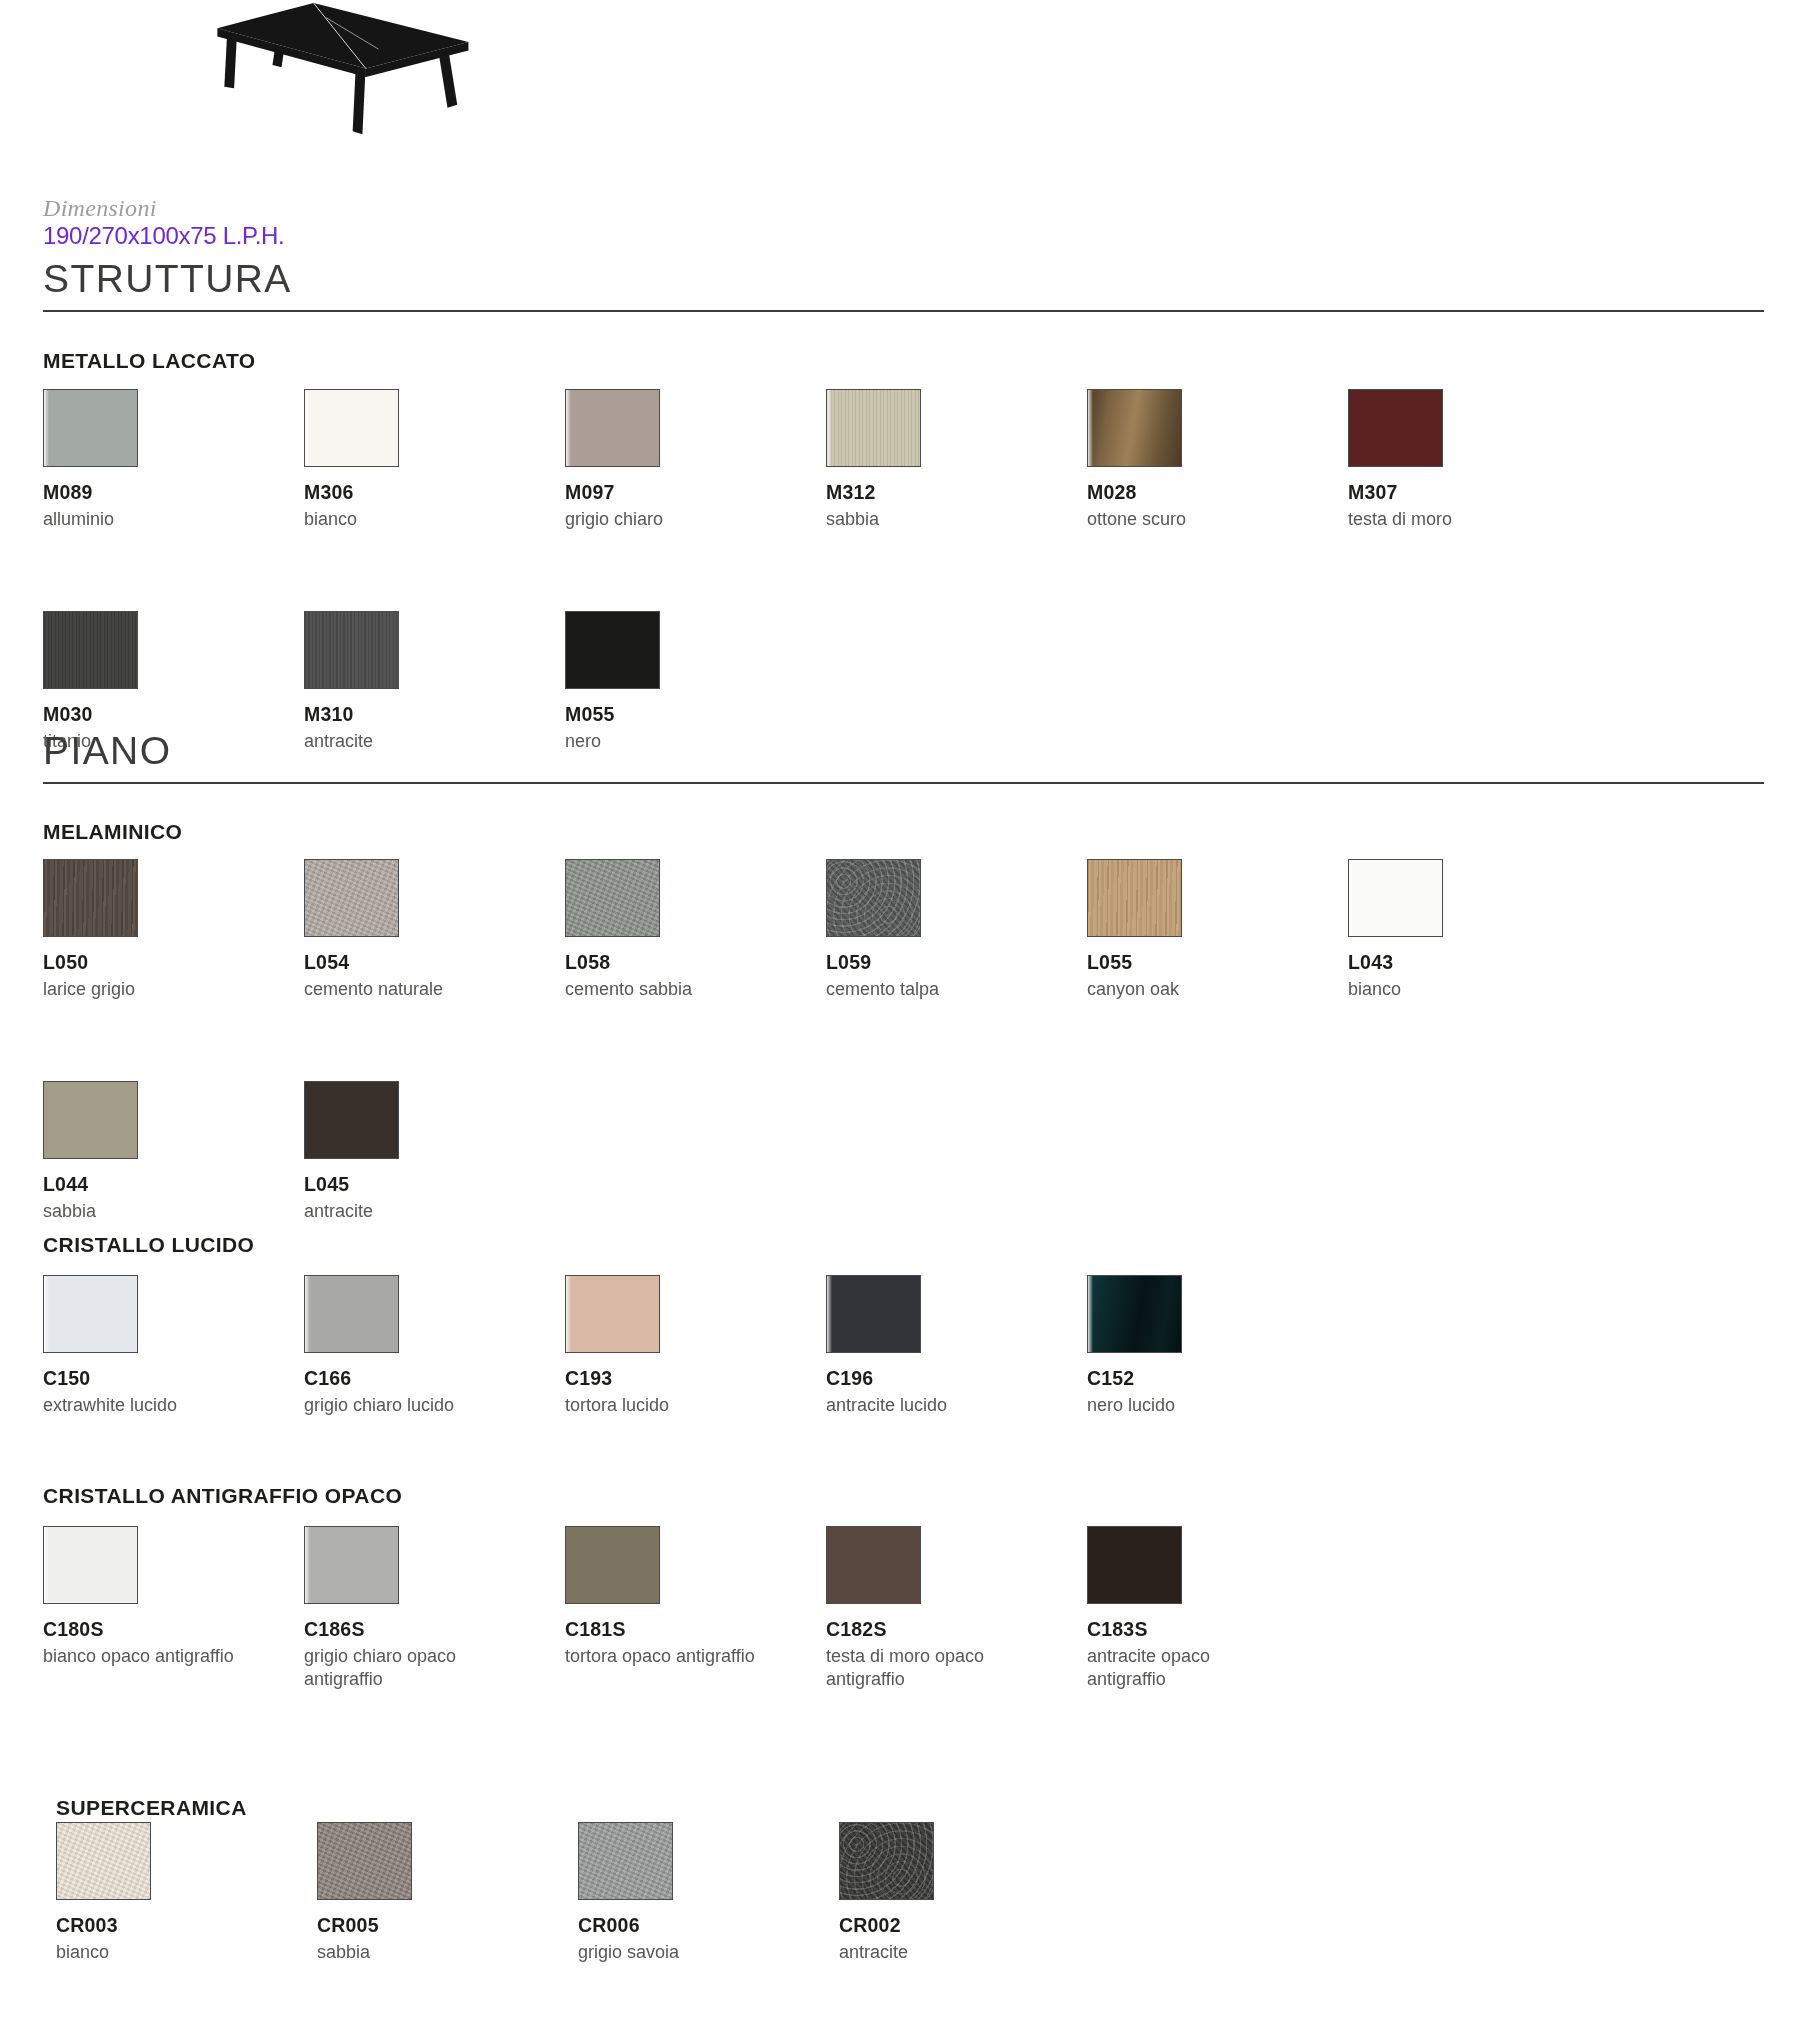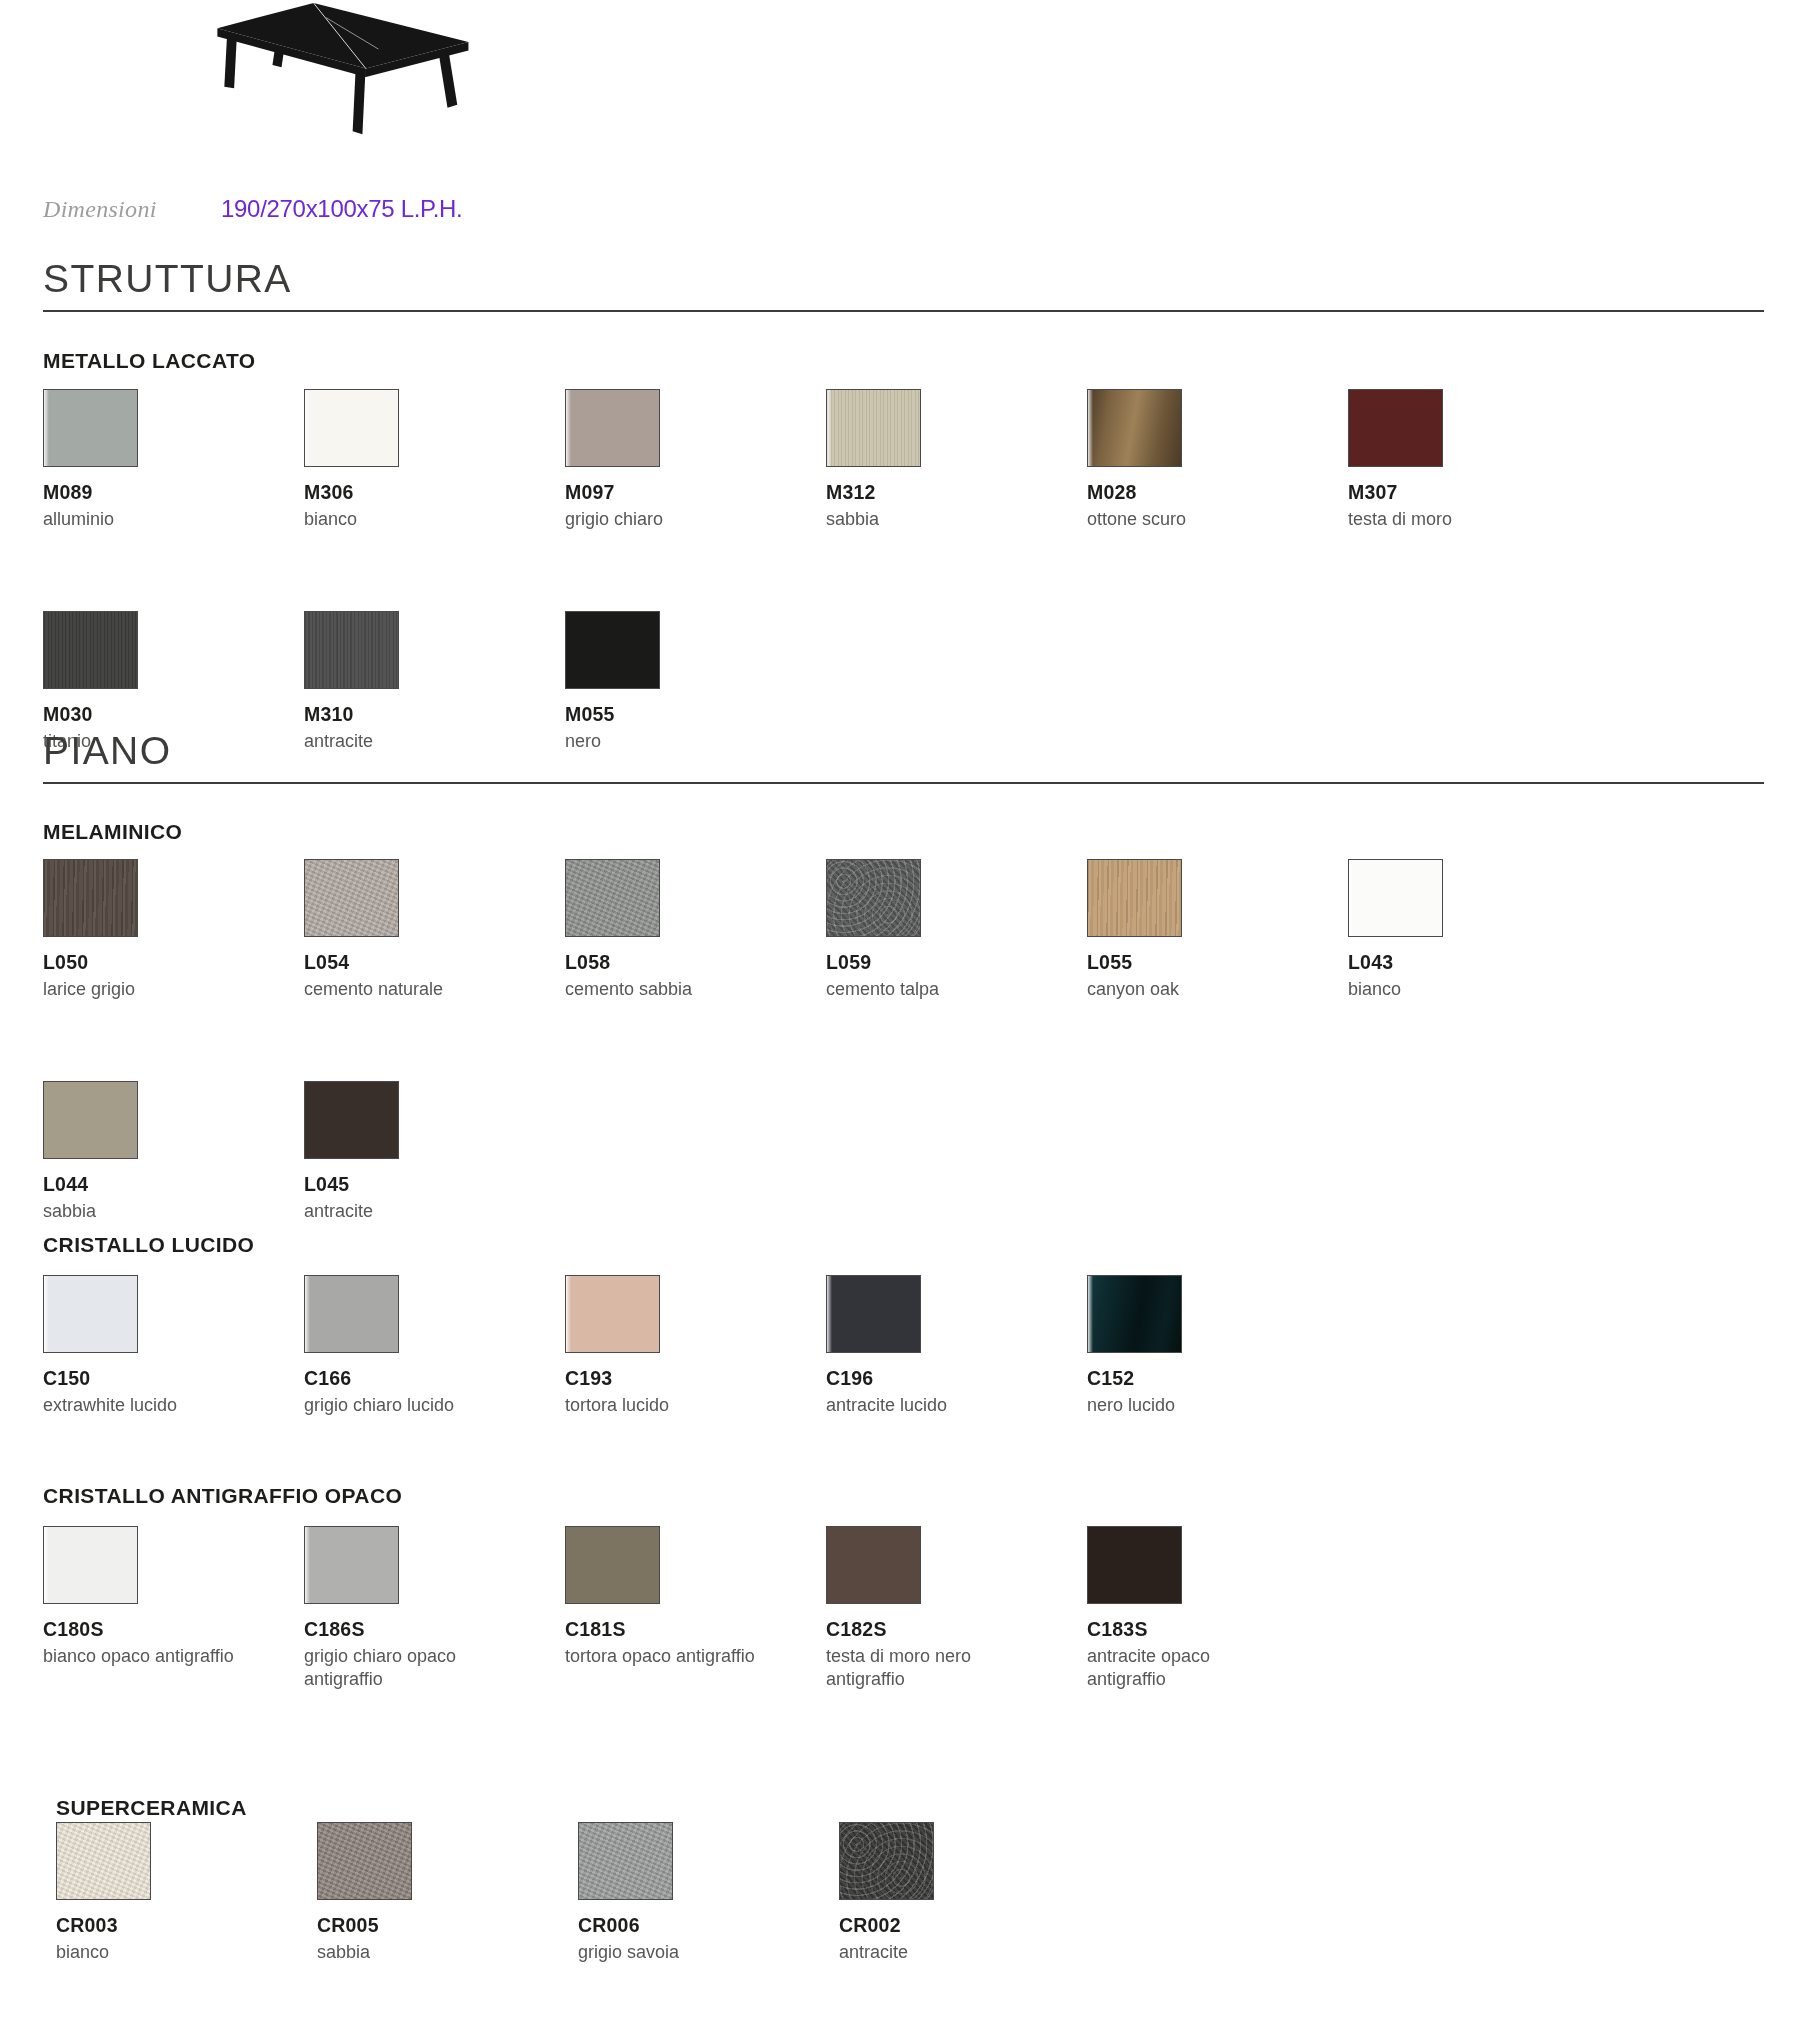--- a/index.html
+++ b/index.html
@@ -28,20 +28,21 @@
   }
   .product-figure svg { display: block; width: 100%; height: 100%; }
 
   
   .dims-row {
     position: absolute;
     left: 43px;
     top: 195px;
     display: flex;
     align-items: baseline;
+    flex-direction: column;
   }
   .dims-label {
     width: 178px;
     font-family: "Liberation Serif", serif;
     font-style: italic;
     font-size: 24px;
     color: #9d9d9d;
     letter-spacing: 0.3px;
   }
   .dims-value {
@@ -358,21 +359,21 @@
         <div class="sw-name">grigio chiaro opaco antigraffio</div>
       </div>
       <div class="swatch-cell">
         <div class="sw" style="background: rgb(125, 115, 97);"></div>
         <div class="sw-code">C181S</div>
         <div class="sw-name">tortora opaco antigraffio</div>
       </div>
       <div class="swatch-cell">
         <div class="sw" style="background: rgb(88, 72, 64);"></div>
         <div class="sw-code">C182S</div>
-        <div class="sw-name">testa di moro nero antigraffio</div>
+        <div class="sw-name">testa di moro opaco antigraffio</div>
       </div>
       <div class="swatch-cell">
         <div class="sw" style="background: rgb(42, 33, 28);"></div>
         <div class="sw-code">C183S</div>
         <div class="sw-name">antracite opaco antigraffio</div>
       </div>
     </div>
 
   <div class="group-head" style="left:56px; top:1780px;margin-top:16px;">SUPERCERAMICA</div>
   <div class="swatch-grid" id="grid-1-3" style="left:56px; top:1822px;">

